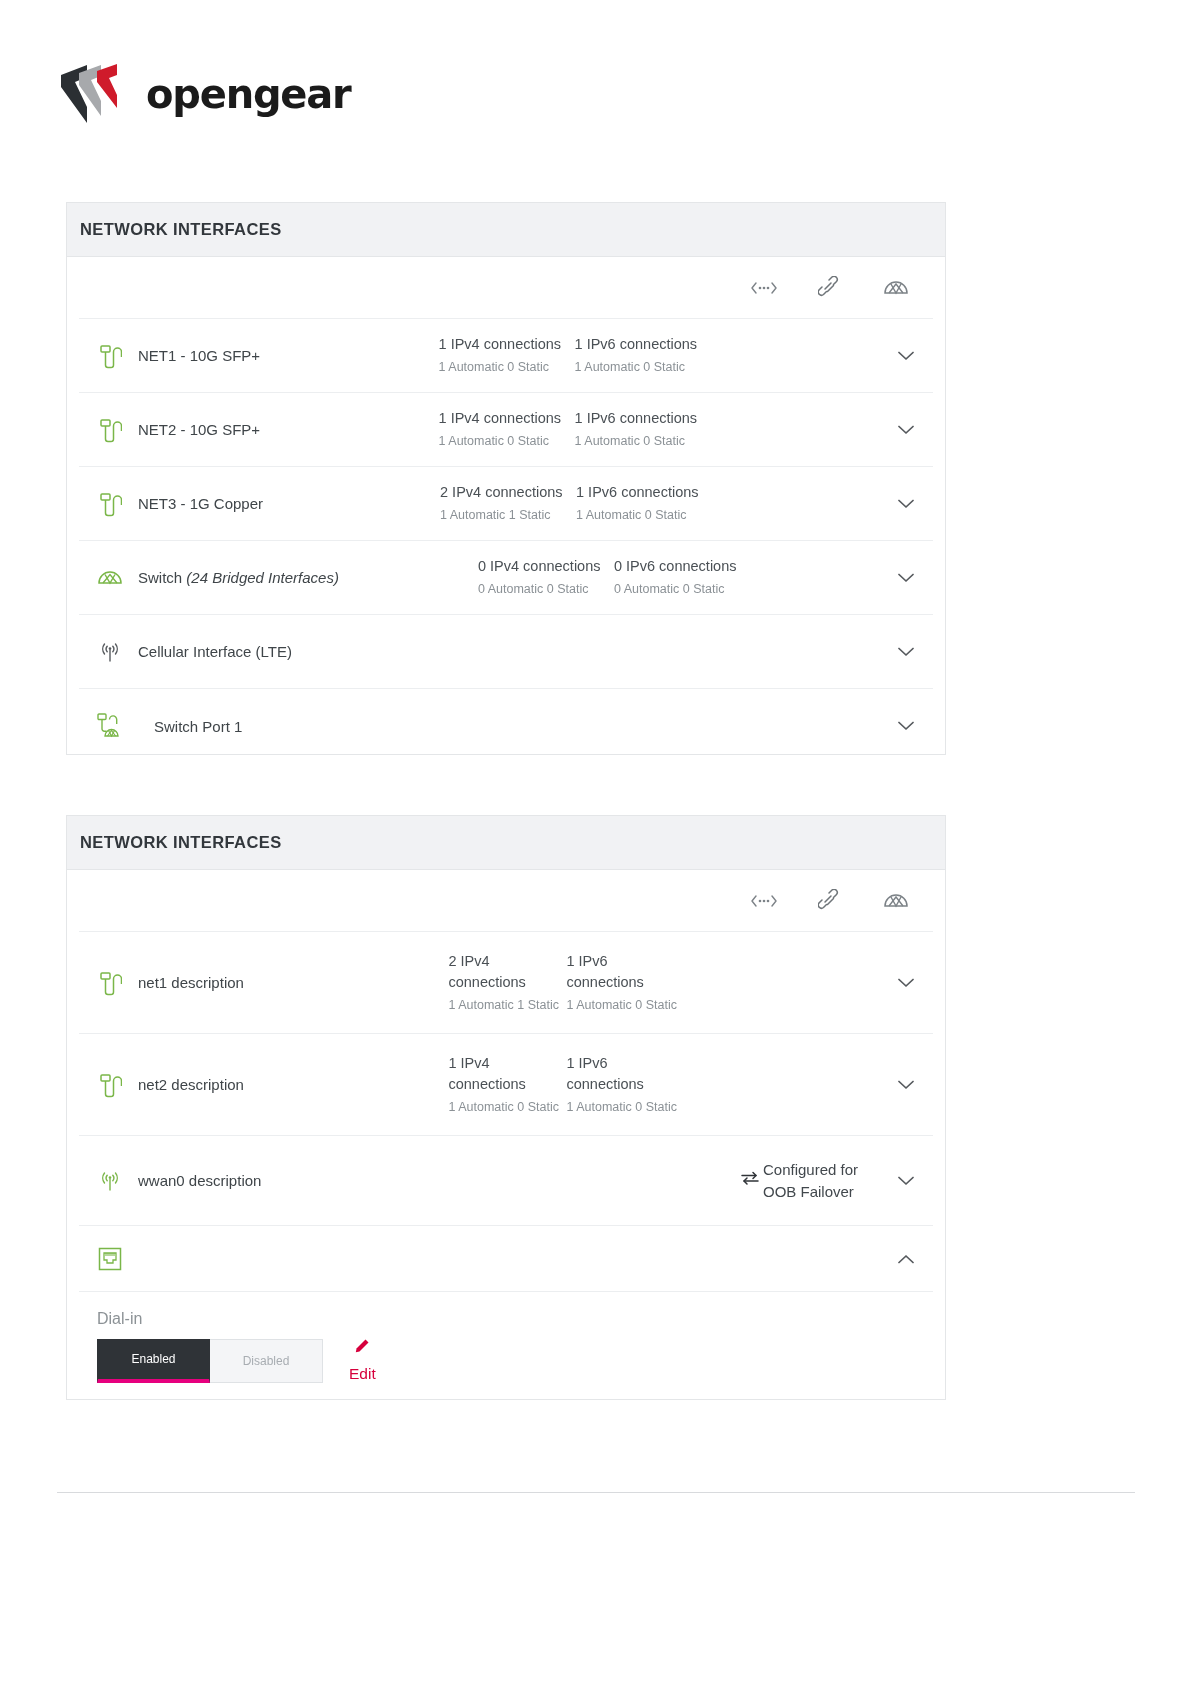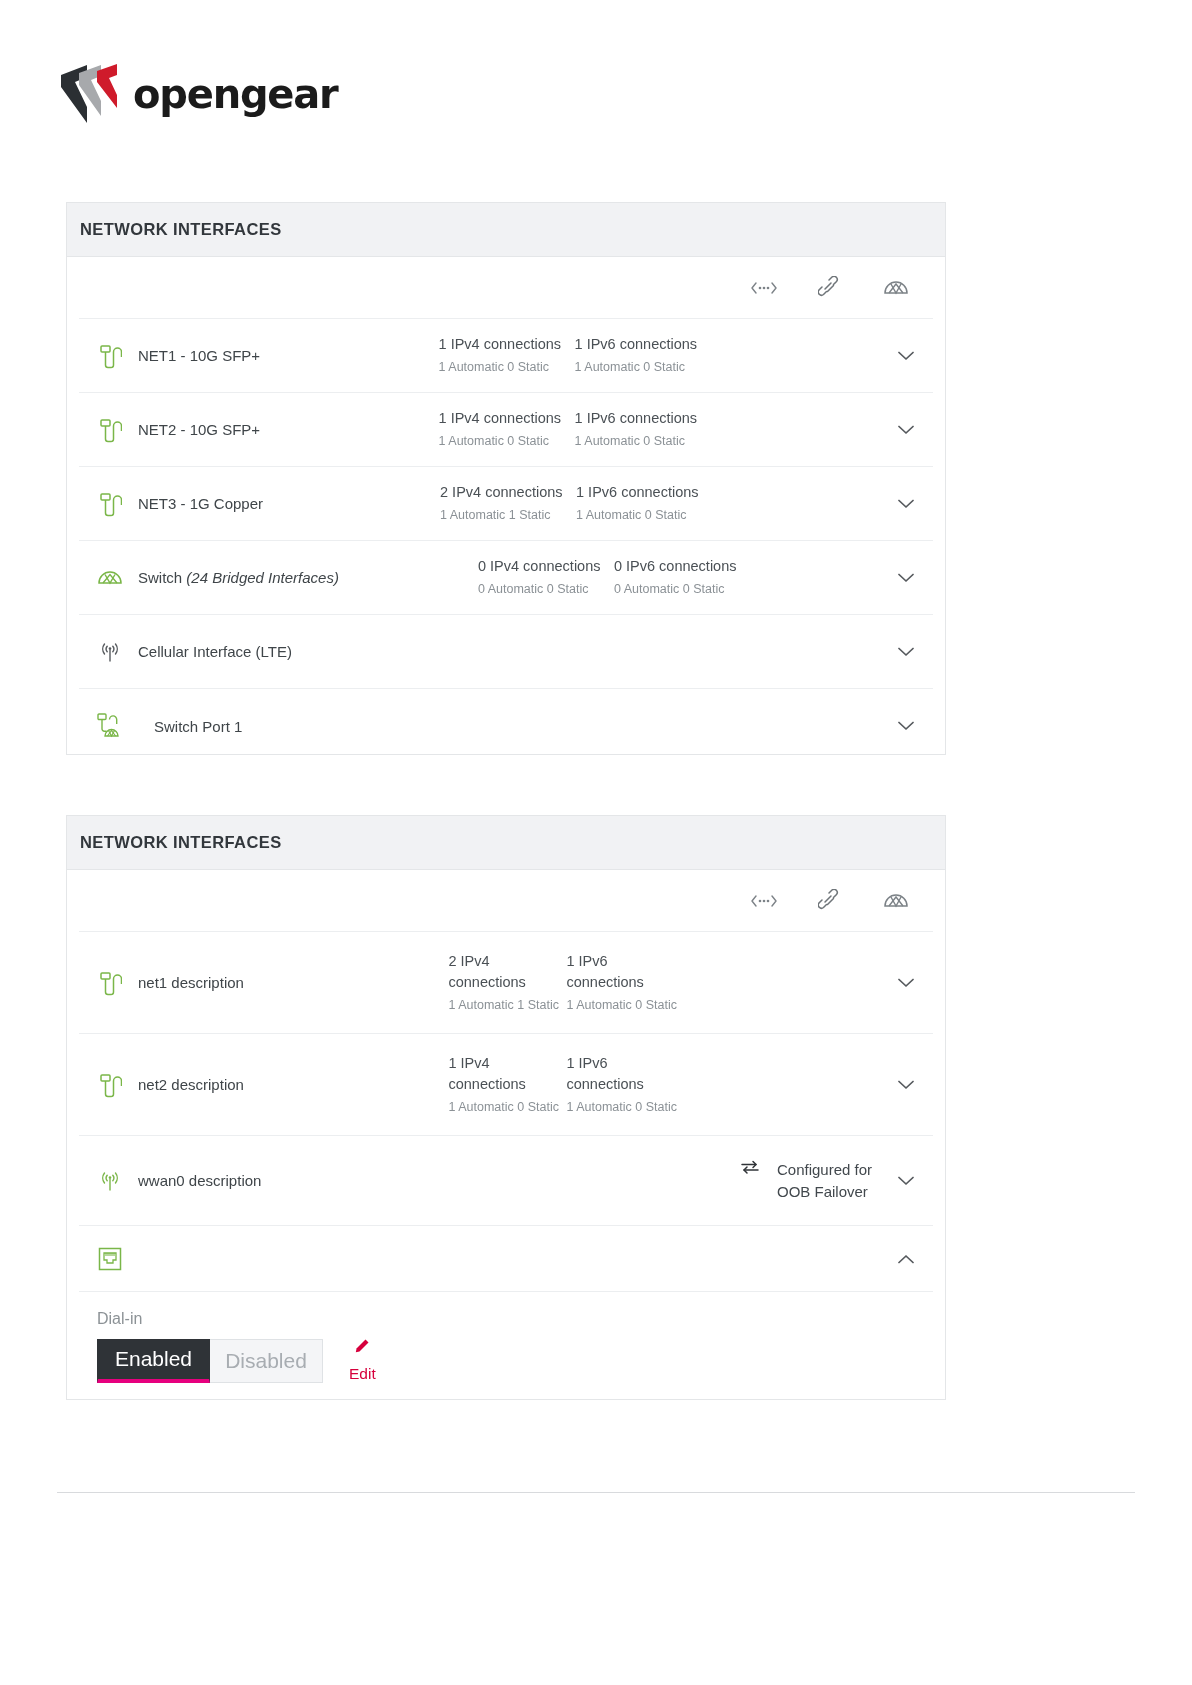--- a/index.html
+++ b/index.html
@@ -18,21 +18,21 @@
     left: 57px; top: 58px;
     width: 270px; height: 72px;
     display: flex; align-items: center;
   }
   .logo-mark { width: 72px; height: 66px; flex: 0 0 auto; }
   .logo-text {
     font-size: 40px;
     font-weight: bold;
     letter-spacing: -1.2px;
     color: #1b1b1b;
-    margin-left: 4px;
+    margin-left: 17px;
     line-height: 1;
     font-family: "DejaVu Sans", sans-serif;
   }
 
   
   .panel {
     position: absolute;
     left: 66px;
     width: 880px;
     background: #ffffff;
@@ -111,22 +111,22 @@
     color: #8b9196;
     margin-top: 3px;
     white-space: nowrap;
   }
   .p2 .conn-col { width: 118px; flex: 0 0 118px; }
 
   .spacer { flex: 1 1 auto; }
 
   .failover {
     display: flex;
-    align-items: flex-start;
-    gap: 18px;
+    align-items: center;
+    gap: 4px;
     font-size: 15px;
     color: #42484d;
     width: 148px;
     flex: 0 0 148px;
     line-height: 1.42;
   }
   .failover .fo-icon { flex: 0 0 18px; }
 
   .chev {
     width: 34px; flex: 0 0 34px;
@@ -143,21 +143,21 @@
     font-size: 16px;
     color: #8c9296;
     margin-bottom: 10px;
   }
   .dialin-controls { display: flex; align-items: center; gap: 26px; }
   .toggle-group { display: flex; }
   .toggle-btn {
     min-width: 113px;
     height: 44px;
     display: flex; align-items: center; justify-content: center;
-    font-size: 21px;
+    font-size: 12px;
     cursor: pointer;
     border: 1px solid #dfe2e5;
   }
   .toggle-btn.on {
     background: #2f3337;
     color: #ffffff;
     border-color: #2f3337;
     border-bottom: 4px solid #e6007e;
   }
   .toggle-btn.off {

